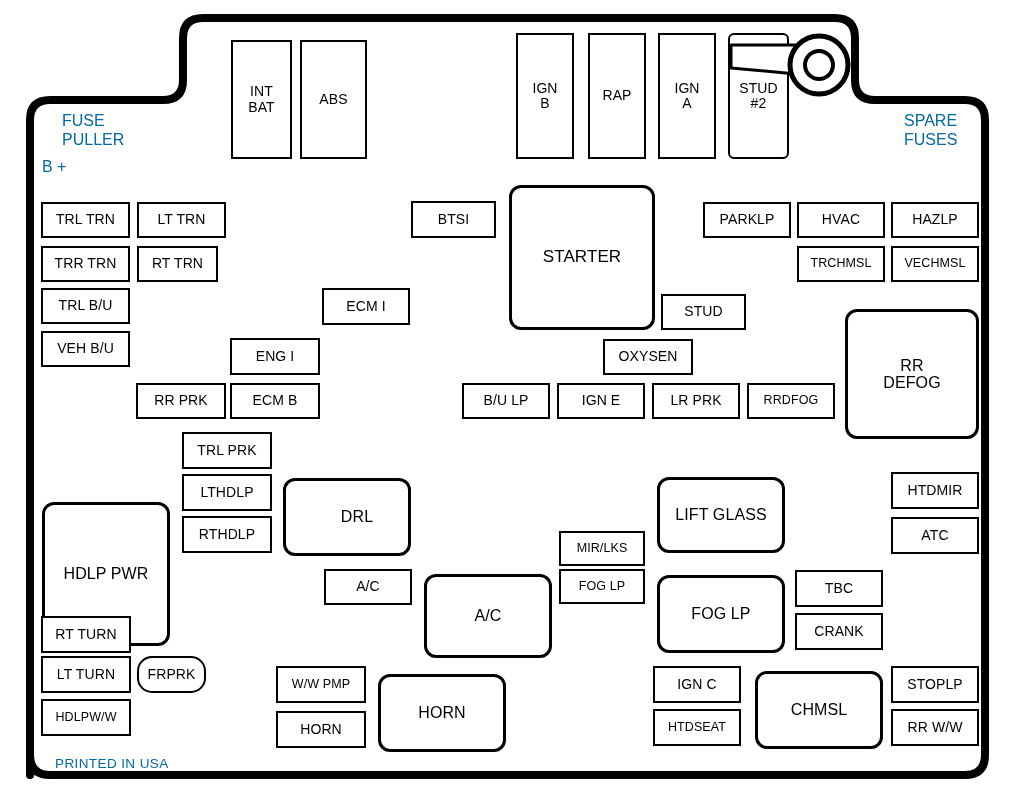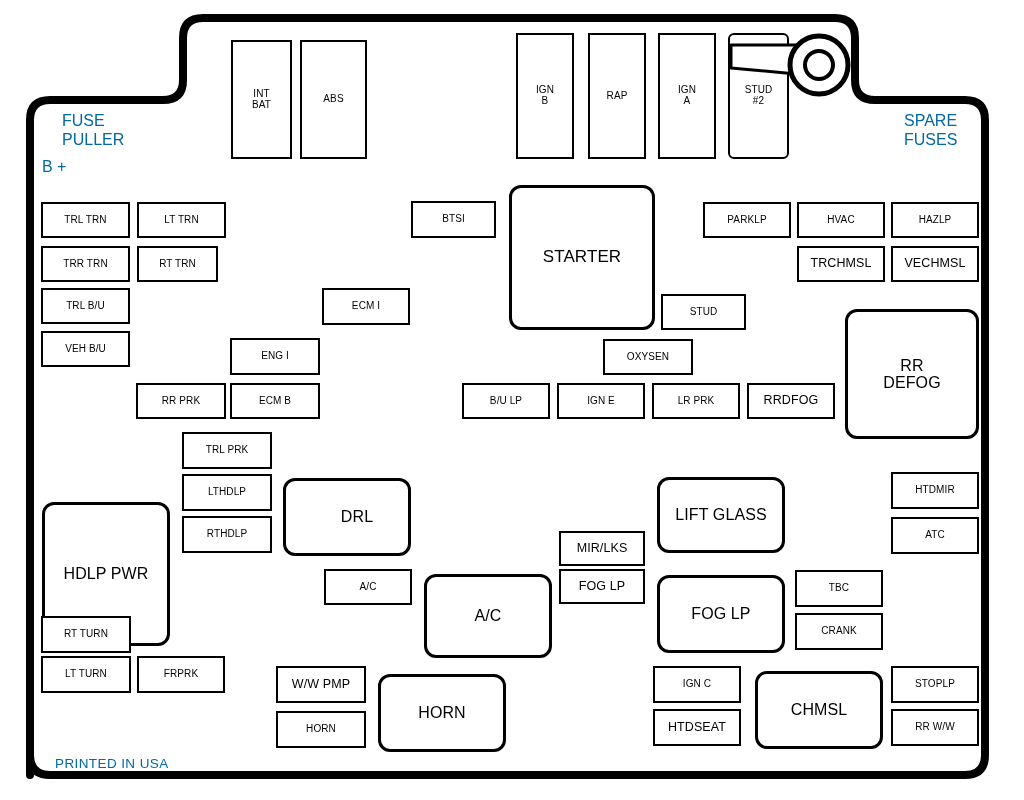--- a/index.html
+++ b/index.html
@@ -31,21 +31,21 @@
     position: absolute;
     box-sizing: border-box;
     border: 2px solid #000000;
     background: #ffffff;
     display: flex;
     align-items: center;
     justify-content: center;
     text-align: center;
     color: #000000;
     font-family: "Liberation Sans", sans-serif;
-    font-size: 10px;
+    font-size: 14px;
     line-height: 1.08;
     letter-spacing: 0.1px;
     white-space: pre-line;
     z-index: 5;
   }
   .cell.relay {
     border-radius: 12px;
     border-width: 3px;
     font-size: 16px;
   }
@@ -182,21 +182,22 @@
   <div class="cell relay" style="left:657px; top:575px; width:128px; height:78px;">FOG LP</div>
 
   <div class="cell" style="left:891px; top:472px; width:88px; height:37px;">HTDMIR</div>
   <div class="cell" style="left:891px; top:517px; width:88px; height:37px;">ATC</div>
 
   <div class="cell" style="left:795px; top:570px; width:88px; height:37px;">TBC</div>
   <div class="cell" style="left:795px; top:613px; width:88px; height:37px;">CRANK</div>
 
   <div class="cell" style="left:41px; top:616px; width:90px; height:37px;">RT TURN</div>
   <div class="cell" style="left:41px; top:656px; width:90px; height:37px;">LT TURN</div>
-  <div class="cell" style="left:137px; top:656px; width:88px; height:37px;">FRPRK</div>
+  <div class="cell" style="left:137px; top:656px; width:69px; height:37px;border-radius:15px;">FRPRK</div>
+  <div class="cell small" style="left:41px; top:699px; width:90px; height:37px;">HDLPW/W</div>
 
   <div class="cell small" style="left:276px; top:666px; width:90px; height:37px;">W/W PMP</div>
   <div class="cell" style="left:276px; top:711px; width:90px; height:37px;">HORN</div>
   <div class="cell relay" style="left:378px; top:674px; width:128px; height:78px;">HORN</div>
 
   <div class="cell" style="left:653px; top:666px; width:88px; height:37px;">IGN C</div>
   <div class="cell small" style="left:653px; top:709px; width:88px; height:37px;">HTDSEAT</div>
   <div class="cell relay" style="left:755px; top:671px; width:128px; height:78px;">CHMSL</div>
   <div class="cell" style="left:891px; top:666px; width:88px; height:37px;">STOPLP</div>
   <div class="cell" style="left:891px; top:709px; width:88px; height:37px;">RR W/W</div>

